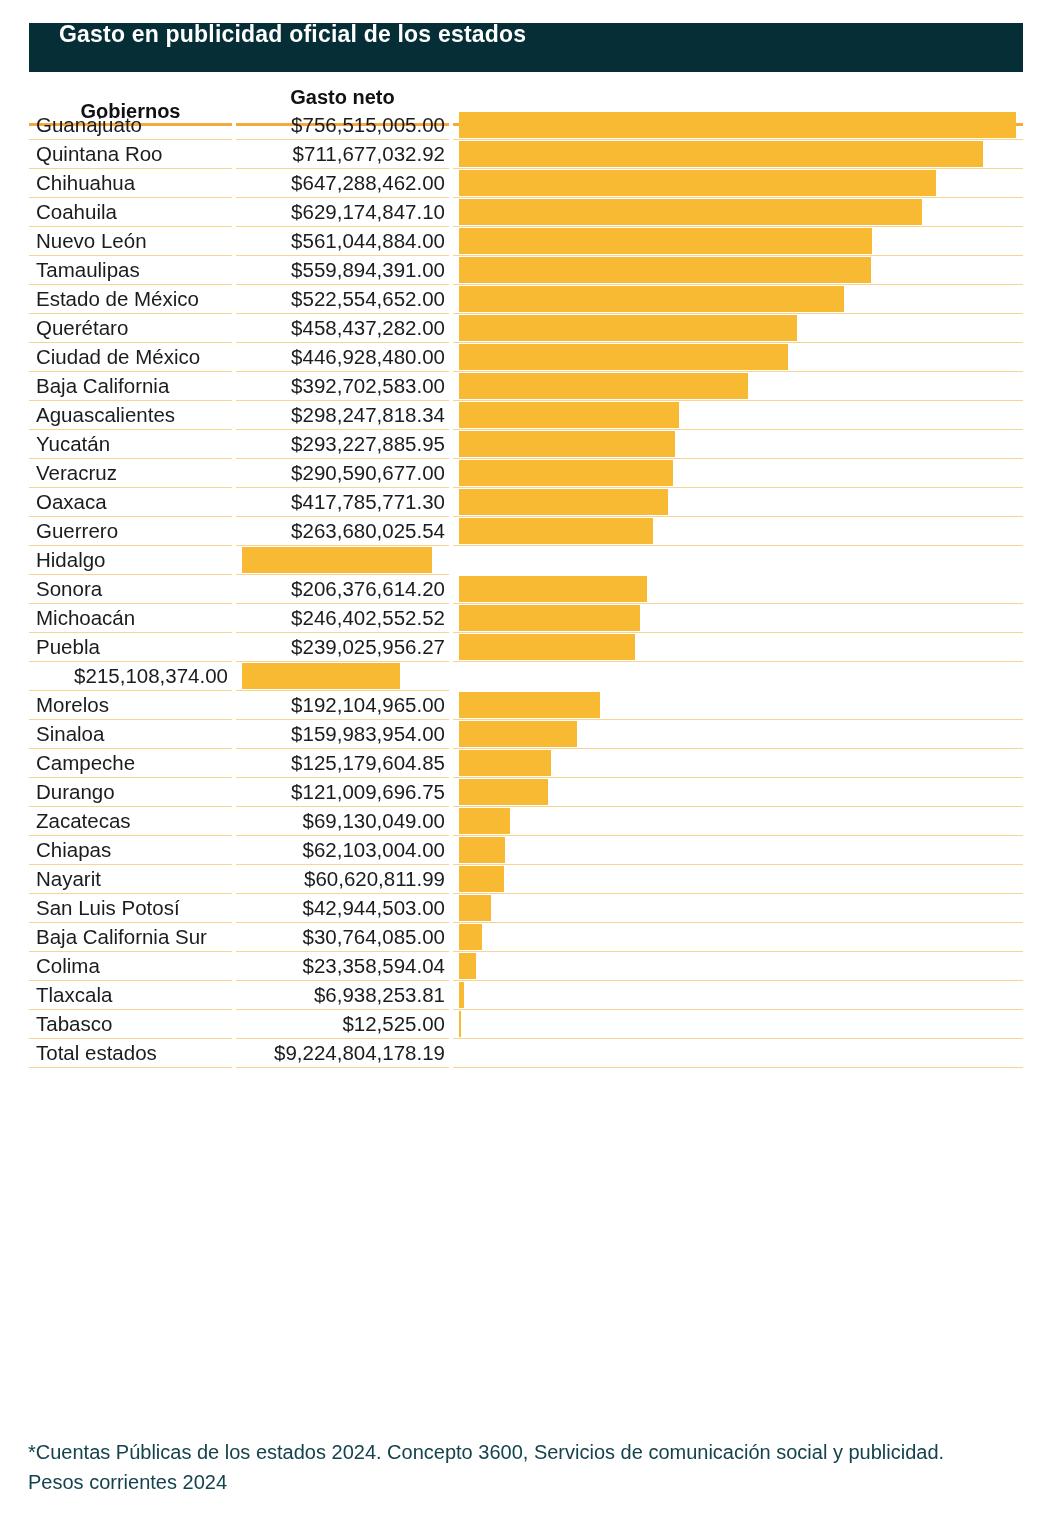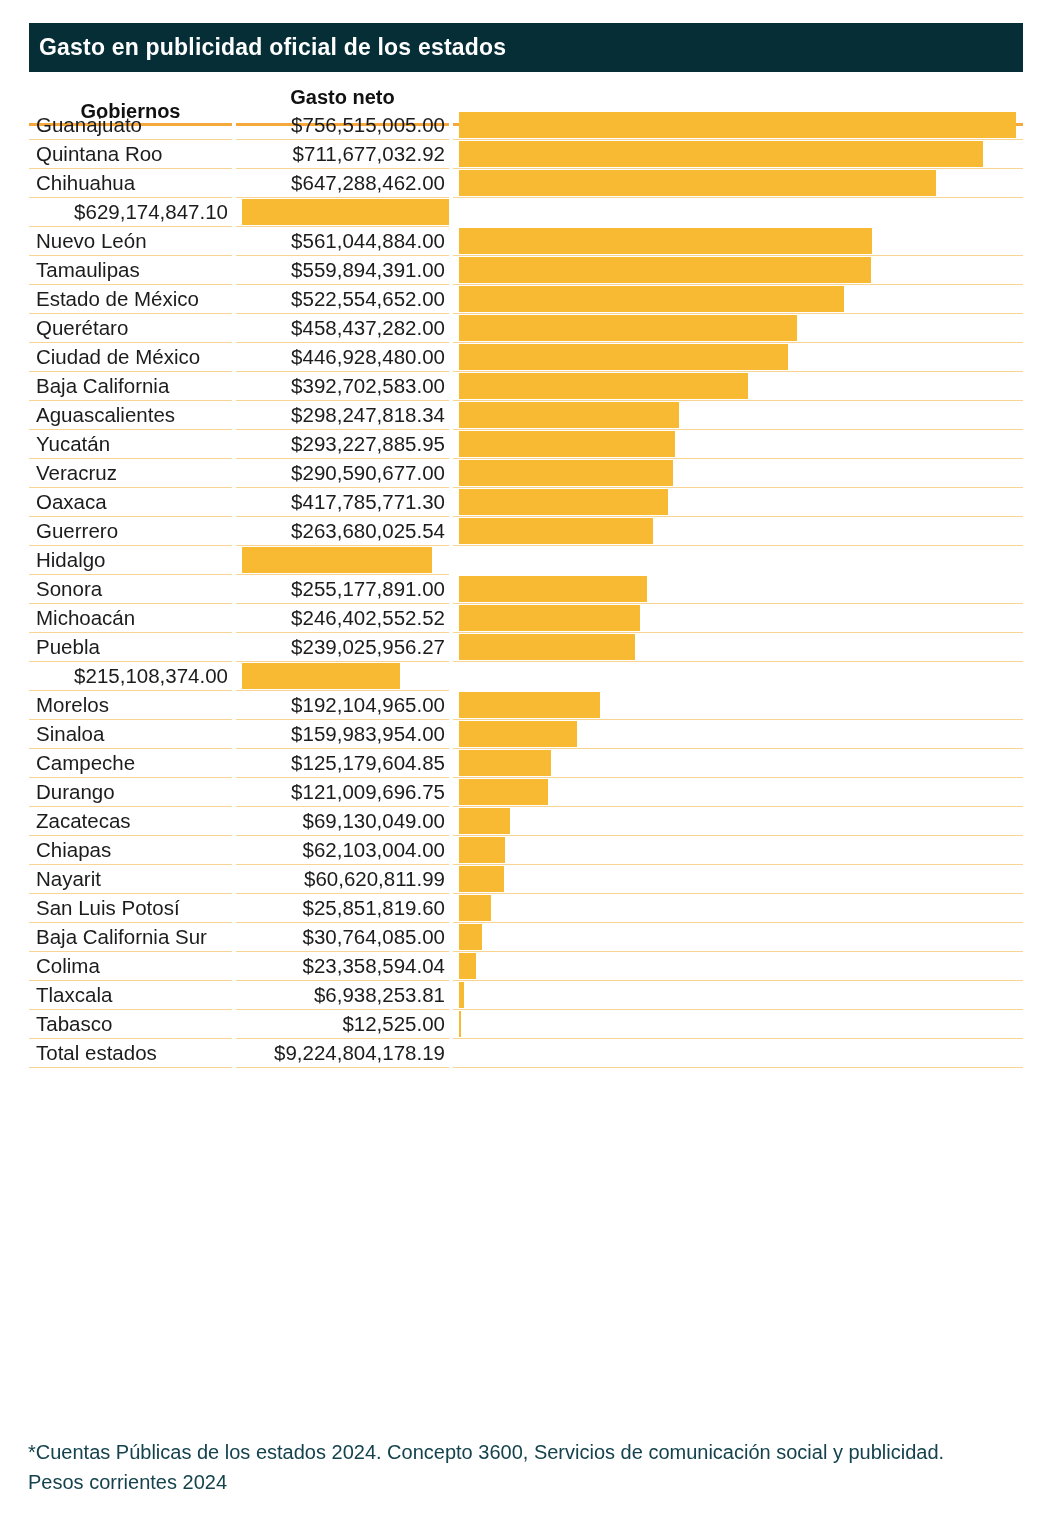--- a/index.html
+++ b/index.html
@@ -9,23 +9,23 @@
     background:#ffffff;
     font-family:"Liberation Sans", sans-serif;
     color:#1c1c1c;
     overflow:hidden;
     box-sizing:border-box;
   }
   .title-band{
     position:absolute;left:29px;top:23px;
     width:994px;height:49px;
     background:var(--header-bg,#052E37);
-    display:flex;align-items:center;
+    display:flex;align-items:flex-start;
     box-sizing:border-box;
-    padding-left:10px;
+    padding-left:30px;
   }
   .title-band h1{
     margin:0;
     font-size:23px;line-height:1;
     font-weight:bold;color:#ffffff;
     letter-spacing:0.2px;
   }
   .table{
     position:absolute;left:29px;top:72px;width:994px;
   }
@@ -96,20 +96,21 @@
     </div>
   </div>
         <div class="t-row data">
     <div class="cell-gov">Chihuahua</div>
     <div class="cell-net">$647,288,462.00</div>
     <div class="cell-bar">
       <div class="bar" style="width: 476.58px;"></div>
     </div>
   </div>
         <div class="t-row data">
+    <div class="cell-gov">Coahuila</div>
     <div class="cell-net">$629,174,847.10</div>
     <div class="cell-bar">
       <div class="bar" style="width: 463.24px;"></div>
     </div>
   </div>
         <div class="t-row data">
     <div class="cell-gov">Nuevo León</div>
     <div class="cell-net">$561,044,884.00</div>
     <div class="cell-bar">
       <div class="bar" style="width: 413.08px;"></div>
@@ -186,21 +187,21 @@
     </div>
   </div>
         <div class="t-row data">
     <div class="cell-gov">Hidalgo</div>
     <div class="cell-bar">
       <div class="bar" style="width: 190.41px;"></div>
     </div>
   </div>
         <div class="t-row data">
     <div class="cell-gov">Sonora</div>
-    <div class="cell-net">$255,177,891.00</div>
+    <div class="cell-net">$206,376,614.20</div>
     <div class="cell-bar">
       <div class="bar" style="width: 187.88px;"></div>
     </div>
   </div>
         <div class="t-row data">
     <div class="cell-gov">Michoacán</div>
     <div class="cell-net">$246,402,552.52</div>
     <div class="cell-bar">
       <div class="bar" style="width: 181.42px;"></div>
     </div>
@@ -262,21 +263,21 @@
   </div>
         <div class="t-row data">
     <div class="cell-gov">Nayarit</div>
     <div class="cell-net">$60,620,811.99</div>
     <div class="cell-bar">
       <div class="bar" style="width: 44.63px;"></div>
     </div>
   </div>
         <div class="t-row data">
     <div class="cell-gov">San Luis Potosí</div>
-    <div class="cell-net">$25,851,819.60</div>
+    <div class="cell-net">$42,944,503.00</div>
     <div class="cell-bar">
       <div class="bar" style="width: 31.62px;"></div>
     </div>
   </div>
         <div class="t-row data">
     <div class="cell-gov">Baja California Sur</div>
     <div class="cell-net">$30,764,085.00</div>
     <div class="cell-bar">
       <div class="bar" style="width: 22.65px;"></div>
     </div>

